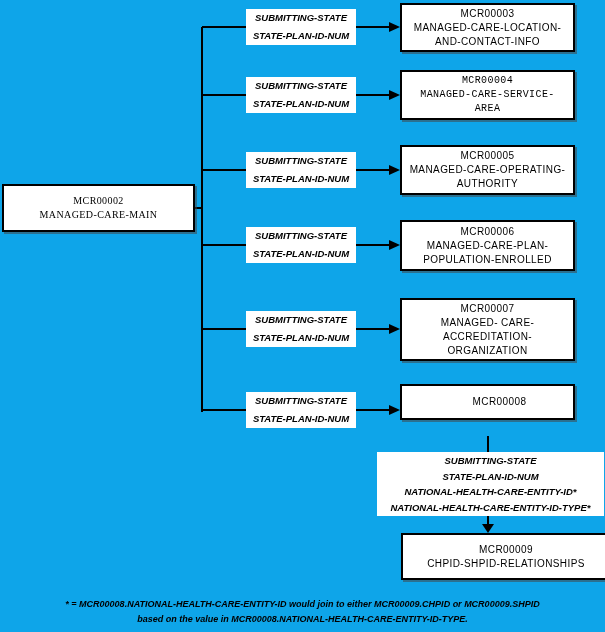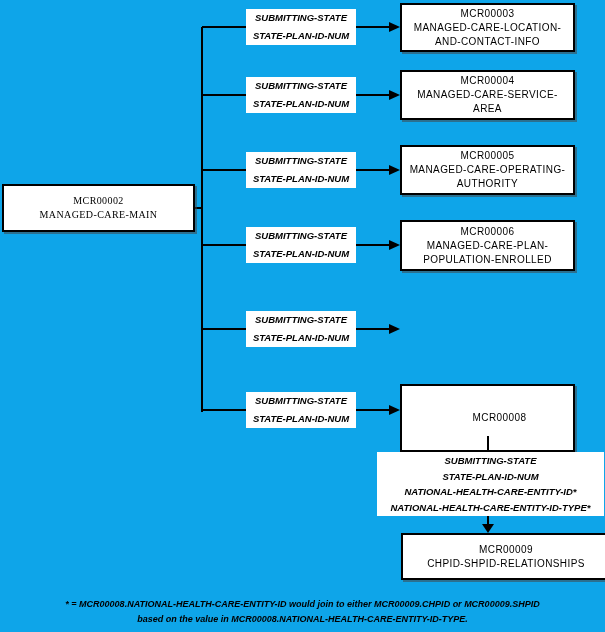--- a/index.html
+++ b/index.html
@@ -67,23 +67,23 @@
   .footnote{
     position:absolute;
     left:0;top:597px;width:605px;
     text-align:center;
     color:#000;
     font-weight:bold;font-style:italic;
     font-size:9px;line-height:15px;
     white-space:pre-line;
   }
   
-  .b0{top:3px;height:49px;}   .b1{top:70px;height:50px;}
+  .b0{top:3px;height:49px;}   .b1{top:70px;height:50px;font-family:Liberation Mono, monospace;}
   .b2{top:145px;height:50px;} .b3{top:220px;height:51px;}
-  .b4{top:298px;height:63px;} .b5{top:384px;height:68px;padding-left:24px;}
+  .b4{top:298px;height:63px;} .b5{top:384px;height:36px;padding-left:24px;}
   .tbox{left:400px;width:175px;}
 </style>
 </head>
 <body>
 
 <div class="stage" style="background: #0ea5e9;">
 
   <div class="line-h" style="left:178px;top:207px;width:24px;"></div>
   <div class="line-v" style="left:201px;top:27px;height:385px;"></div>
 
@@ -132,20 +132,26 @@
   <div class="entity-box tbox b2">
     <div class="entity-id">MCR00005</div>
     <div class="entity-name">MANAGED-CARE-OPERATING-
 AUTHORITY</div>
   </div>
   <div class="entity-box tbox b3">
     <div class="entity-id">MCR00006</div>
     <div class="entity-name">MANAGED-CARE-PLAN-
 POPULATION-ENROLLED</div>
   </div>
+  <div class="entity-box tbox b4">
+    <div class="entity-id">MCR00007</div>
+    <div class="entity-name">MANAGED- CARE-
+ACCREDITATION-
+ORGANIZATION</div>
+  </div>
   <div class="entity-box tbox b5">
     <div class="entity-id">MCR00008</div>
   </div>
 
   <div class="line-v" style="left:487px;top:436px;height:16px;"></div>
   <div class="rel-label-block">SUBMITTING-STATE
 STATE-PLAN-ID-NUM
 NATIONAL-HEALTH-CARE-ENTITY-ID*
 NATIONAL-HEALTH-CARE-ENTITY-ID-TYPE*</div>
   <div class="line-v" style="left:487px;top:516px;height:10px;"></div>

